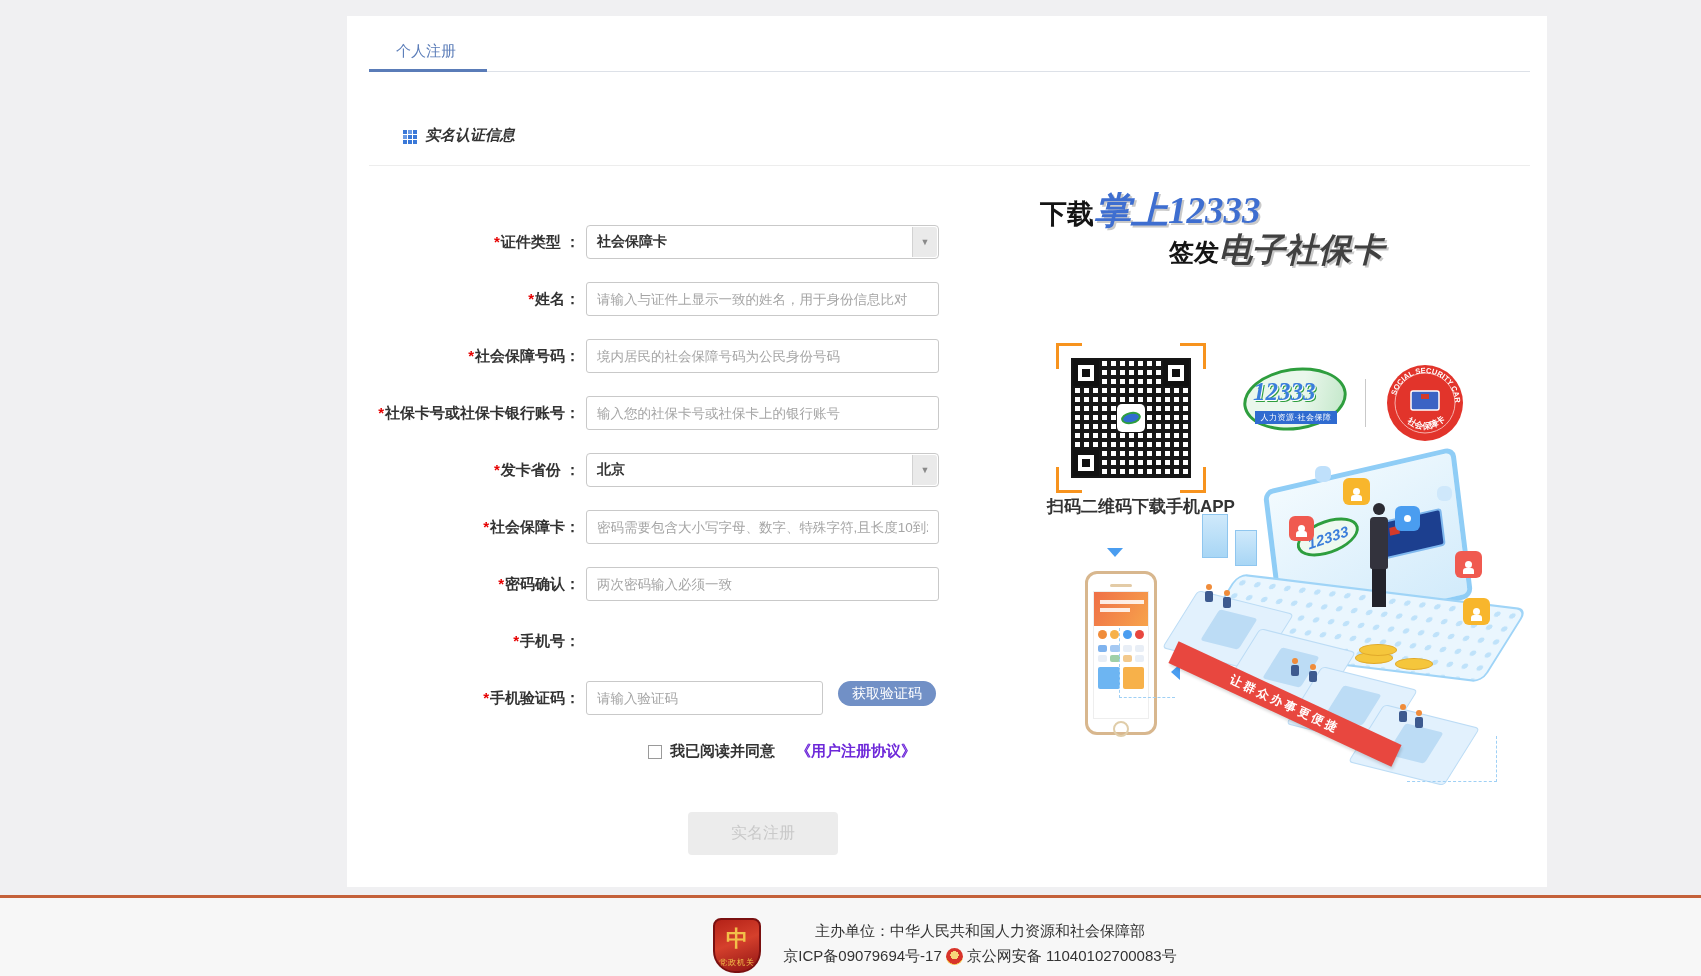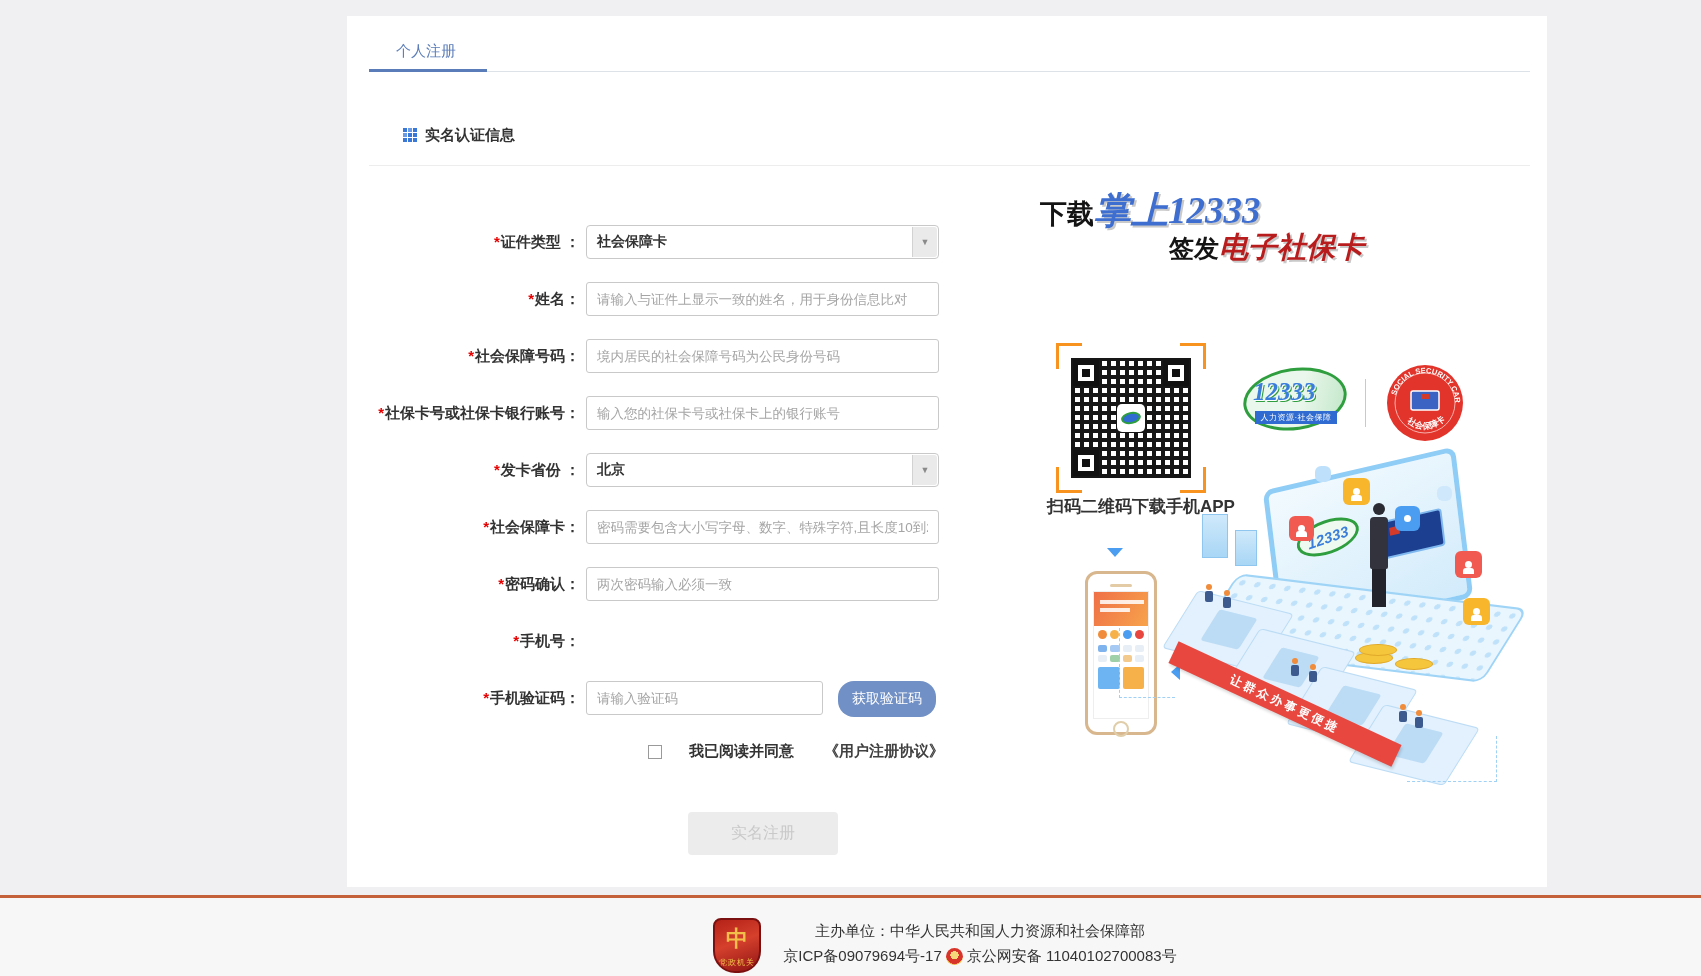--- a/index.html
+++ b/index.html
@@ -6,21 +6,21 @@
   html,body { width:1701px; height:976px; overflow:hidden; background:#f0f0f2;
     font-family:"Liberation Sans","DejaVu Sans",sans-serif; }
   .card { position:absolute; left:347px; top:16px; width:1200px; height:871px; background:#fff; }
 
   
   .tab { position:absolute; left:49px; top:26px; font-size:15px; color:#5a7cb8; cursor:pointer; }
   .tab-underline { position:absolute; left:22px; top:53px; width:118px; height:3px; background:#5a7cb8; }
   .tabbar-divider { position:absolute; left:22px; top:55px; width:1161px; height:1px; background:#dde1e8; }
 
   
-  .sec-head { position:absolute; left:56px; top:110px; display:flex; align-items:center; }
+  .sec-head { position:absolute; left:56px; top:110px; display:flex; align-items:flex-end;font-style:italic; }
   .grid-icon { width:15px; height:15px; display:grid; grid-template-columns:repeat(3,4px); grid-template-rows:repeat(3,4px); gap:1px; margin-right:7px; }
   .grid-icon i { background:#3a78d8; }
   .grid-icon i:nth-child(2),.grid-icon i:nth-child(4){ background:#6b9be4; }
   .sec-title { font-size:15px; font-weight:bold; color:#333; }
   .sec-divider { position:absolute; left:22px; top:149px; width:1161px; height:1px; background:#ededed; }
 
   
   .row { position:absolute; left:0; height:36px; display:flex; align-items:center; }
   .lbl { width:233px; text-align:right; font-weight:bold; font-size:15px; color:#333; white-space:nowrap; }
   .req { color:#e60000; margin-right:1px; }
@@ -28,39 +28,39 @@
          padding:0 10px; font-size:13.5px; color:#444; outline:none; background:#fff;
          font-family:"Liberation Sans","DejaVu Sans",sans-serif;}
   .inp::placeholder { color:#a5a5a5; }
   .inp.short { width:237px; }
   .select { margin-left:6px; width:353px; height:34px; border:1px solid #c9c9c9; border-radius:4px;
             background:#fff; position:relative; display:flex; align-items:center; padding-left:10px;
             font-size:14px; font-weight:bold; color:#333; cursor:pointer; }
   .select-arrow { position:absolute; right:1px; top:1px; width:25px; height:30px; background:#eaeaea;
             border-left:1px solid #d2d2d2; border-radius:0 3px 3px 0; display:flex; align-items:center;
             justify-content:center; color:#8a8a8a; font-size:9px; }
-  .get-code { position:absolute; left:491px; top:1px; width:98px; height:36px; background:#7190c6;
+  .get-code { position:absolute; left:491px; top:1px; width:98px; height:25px; background:#7190c6;
             color:#fff; border:none; border-radius:16px; font-size:14px; cursor:pointer;
             font-family:Liberation Mono, monospace;}
-  .agree-row { position:absolute; left:301px; top:726px; display:flex; align-items:center;gap:19px; }
+  .agree-row { position:absolute; left:301px; top:726px; display:flex; align-items:center; }
   .chk { width:14px; height:14px; border:1px solid #9a9a9a; background:#fff; margin-right:8px; cursor:pointer; }
   .agree-text { font-size:15px; font-weight:bold; color:#333; }
-  .agree-link { font-size:15px; font-weight:bold; color:#404040; text-decoration:none; margin-left:11px; cursor:pointer; }
+  .agree-link { font-size:15px; font-weight:bold; color:#6d28d9; text-decoration:none; margin-left:21px; cursor:pointer; }
   .submit { position:absolute; left:341px; top:796px; width:150px; height:43px; background:#ececec;
             color:#c9c9c9; border:none; border-radius:4px; font-size:16px;
             font-family:"Liberation Sans","DejaVu Sans",sans-serif;}
 
   
   .p1 { position:absolute; left:693px; top:170px; white-space:nowrap; }
   .p2 { position:absolute; left:822px; top:212px; white-space:nowrap; }
   .p3 { position:absolute; left:940px; top:256px; white-space:nowrap; }
   .p-black { font-size:27px; font-weight:bold; color:#141414; }
   .p-blue  { font-size:37px; font-weight:bold; font-style:italic; color:#3e6ed0;
              font-family:"Liberation Serif","DejaVu Serif",serif; text-shadow:2px 2px 0 #c9c9c9; }
-  .p-orange{ font-size:29px; font-weight:bold; font-style:italic; color:#b91c1c;
+  .p-orange{ font-size:33px; font-weight:bold; font-style:italic; color:#404040;
              font-family:"Liberation Serif","DejaVu Serif",serif; text-shadow:2px 2px 0 #c9c9c9; }
   .p-black-it { font-size:33px; font-weight:bold; font-style:italic; color:#141414; text-shadow:2px 2px 0 #bfbfbf; }
 
   
   .qr-wrap { position:absolute; left:709px; top:327px; width:150px; height:150px; }
   .corner { position:absolute; width:26px; height:26px; border:3px solid #f7931e; }
   .c-tl { left:0; top:0; border-right:none; border-bottom:none; }
   .c-tr { right:0; top:0; border-left:none; border-bottom:none; }
   .c-bl { left:0; bottom:0; border-right:none; border-top:none; }
   .c-br { right:0; bottom:0; border-left:none; border-top:none; }

